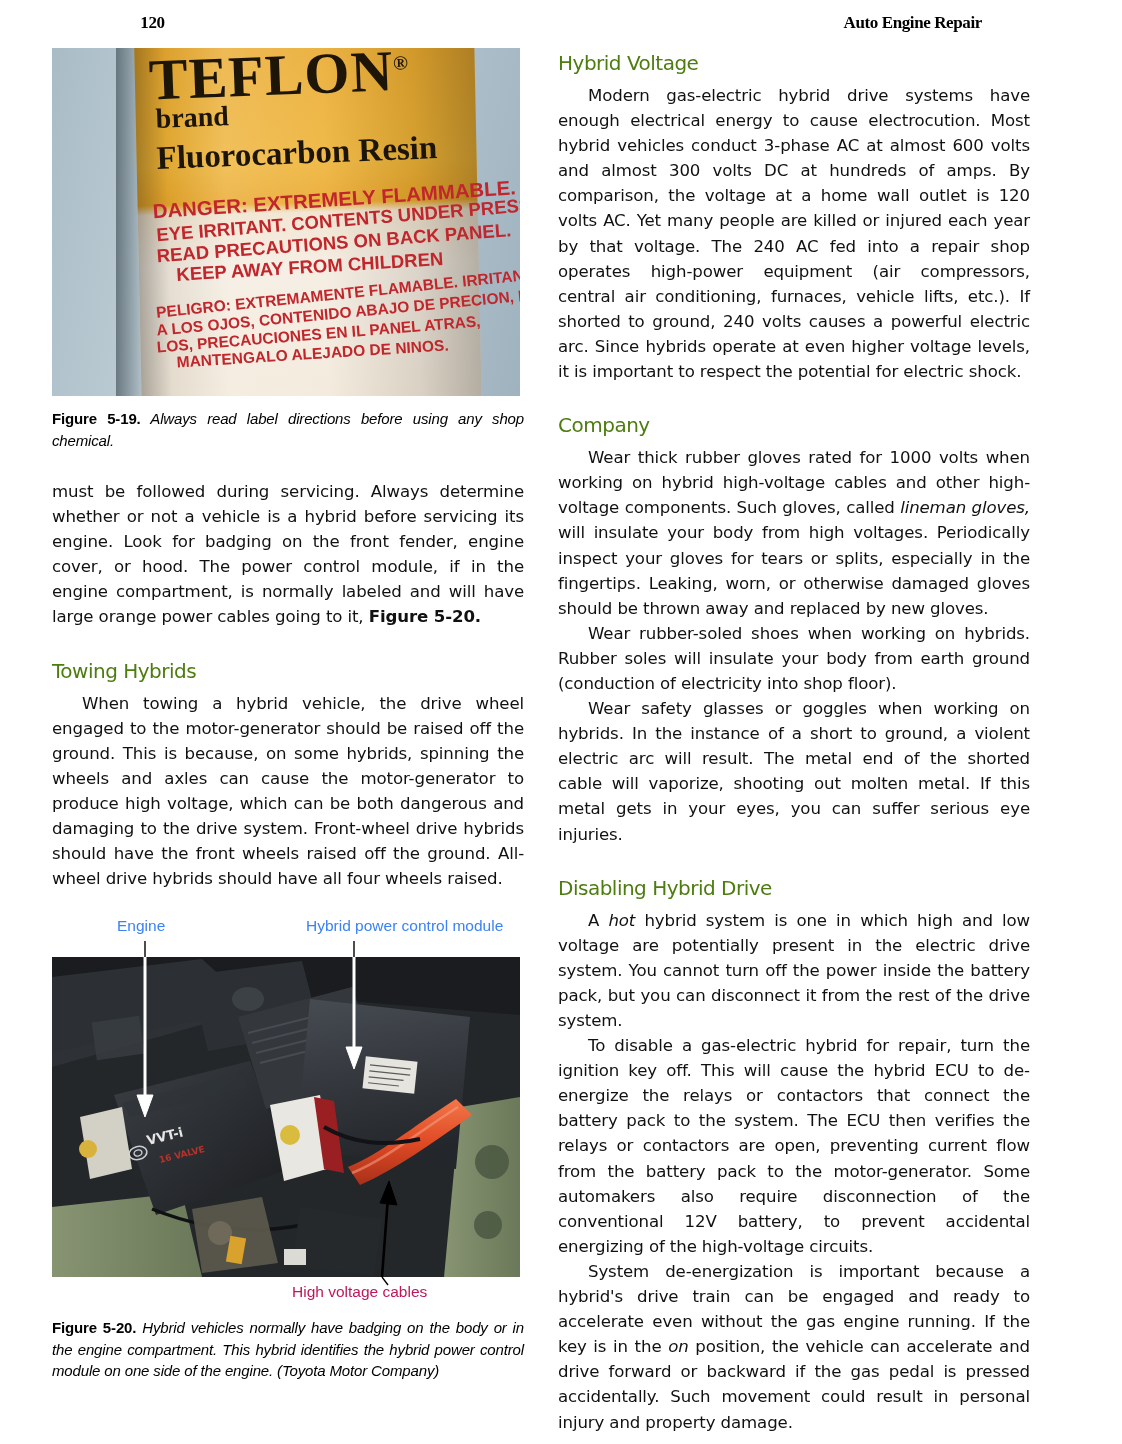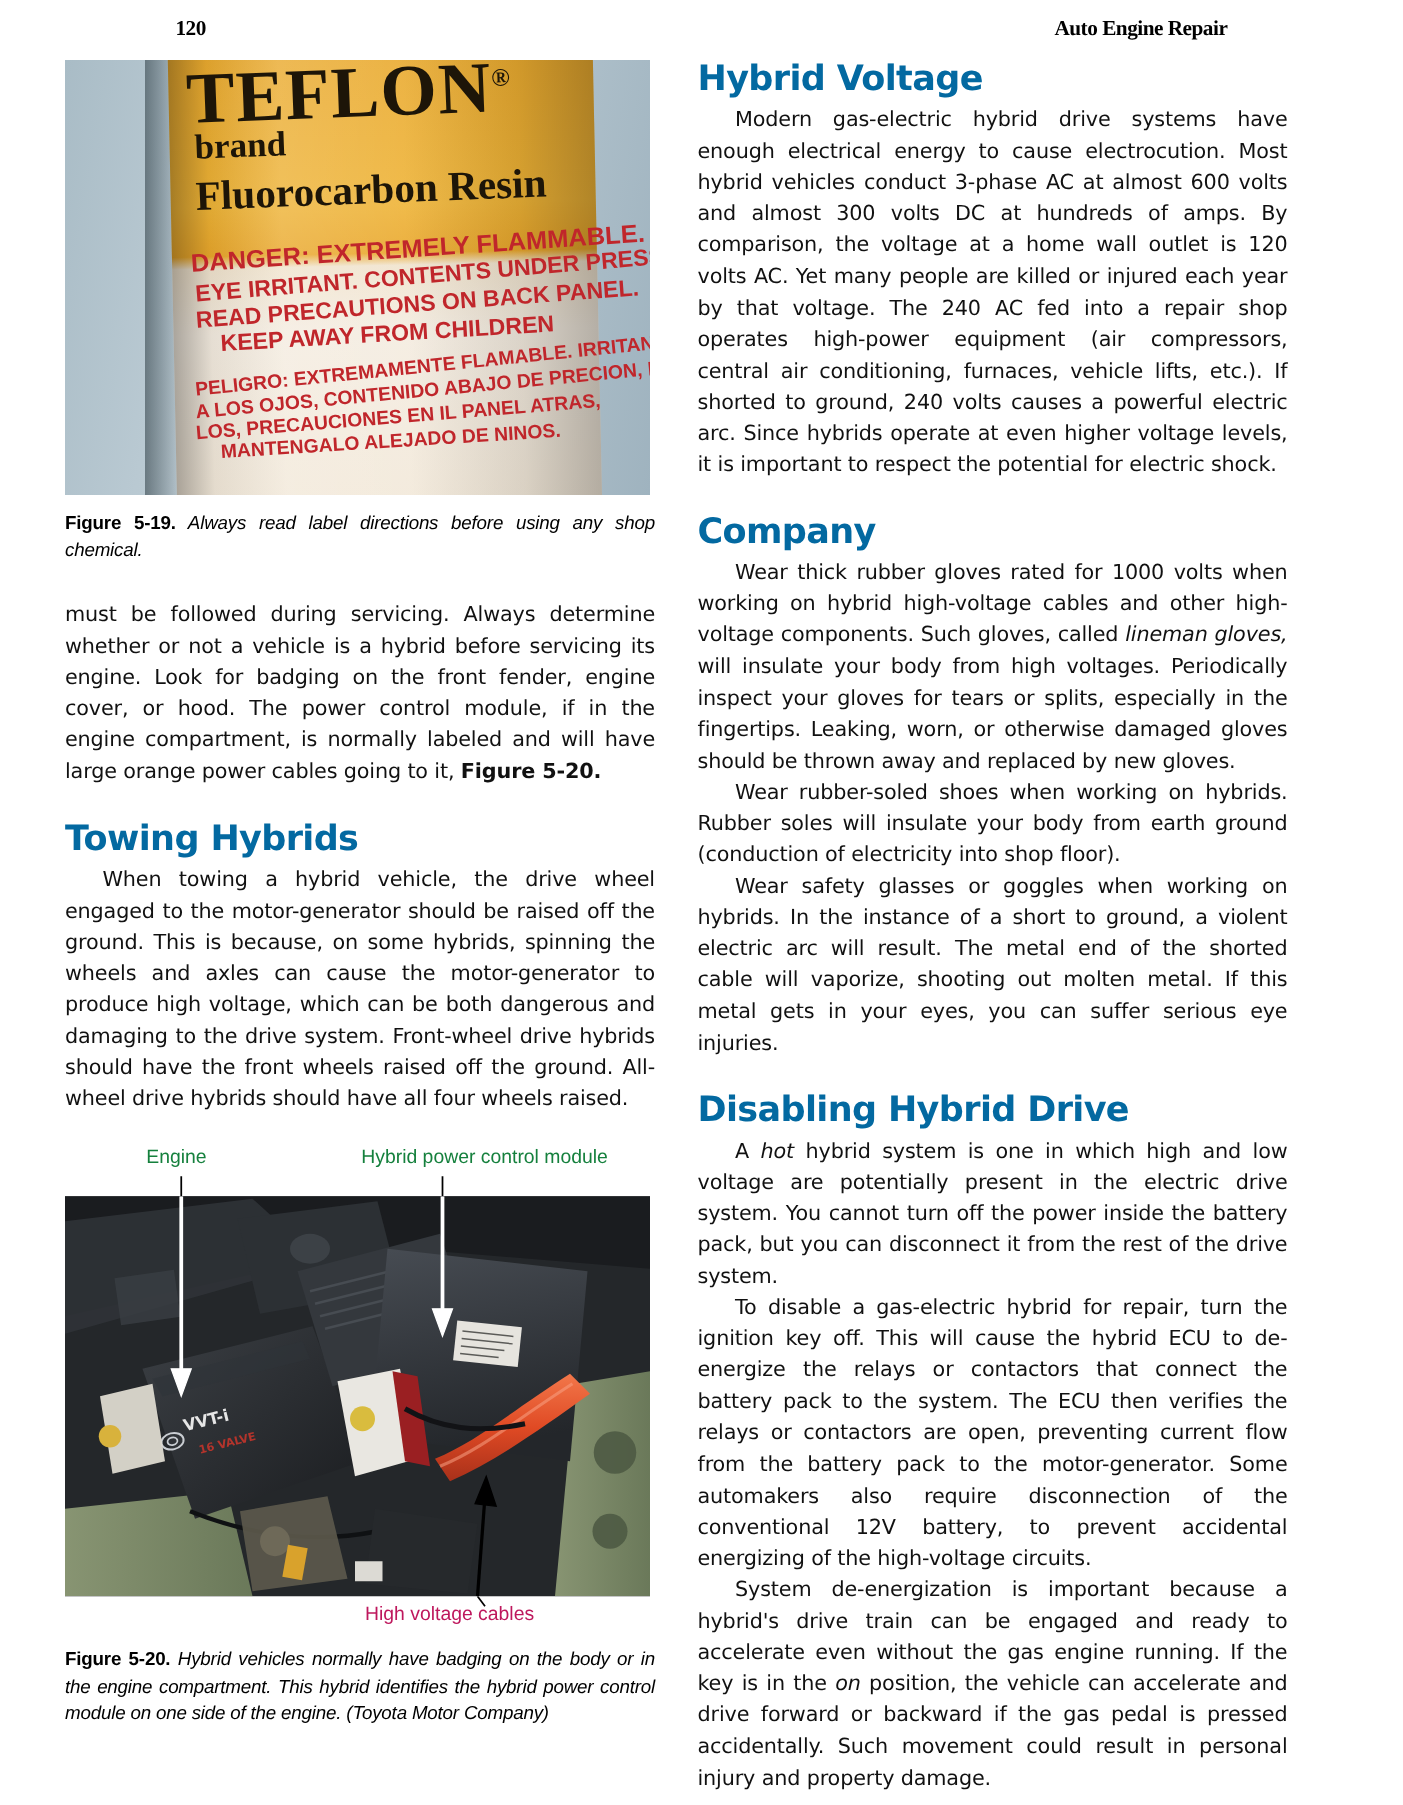--- a/index.html
+++ b/index.html
@@ -49,27 +49,27 @@
     letter-spacing:-0.12px;
     color:#111;
     -webkit-hyphens:none; hyphens:none;
   }
   p.body.indent { text-indent:30px; }
   p.body i { font-style:italic; }
   p.body b { font-weight:bold; }
 
   h2.sec {
     font-family:"DejaVu Sans", sans-serif;
-    font-weight:bold;
-    font-size:28px;
+    font-weight:normal;
+    font-size:20px;
     letter-spacing:-0.5px;
     line-height:30px;
     margin-top:26px;
     margin-bottom:5px;
-    color:#0369a1;
+    color:#4d7c0f;
   }
   h2.sec.first { margin-top:0; }
 
   
   p.caption {
     font-family:"Liberation Sans", sans-serif;
     font-size:15px;
     line-height:21.5px;
     text-align:justify;
     letter-spacing:-0.15px;
@@ -167,25 +167,25 @@
     font-weight:bold; font-size:13px;
     transform:rotate(-12deg);
     opacity:0.75;
   }
 
   
   .fig20-wrap { position:relative; width:472px; }
   .callout-row {
     position:relative; height:40px;
     font-family:"Liberation Sans", sans-serif;
-    font-size:15.5px; color:#15803d;
+    font-size:15.5px; color:#3b82f6;
   }
   .callout { position:absolute; top:0; white-space:nowrap; }
   .co-engine { left:65px; }
-  .co-module { left:237px; }
+  .co-module { left:254px; }
   .callout-bottom {
     position:relative; height:28px;
     font-family:"Liberation Sans", sans-serif;
     font-size:15.5px; color:#be185d;
   }
   .co-cables { position:absolute; left:240px; top:6px; white-space:nowrap; }
 
   .photo-engine {
     position:relative;
     width:468px; height:320px;

